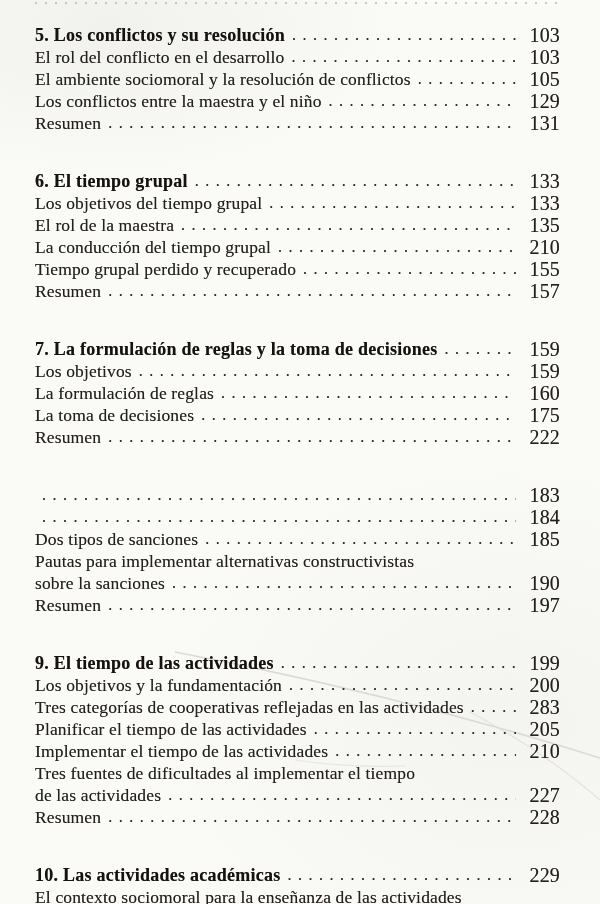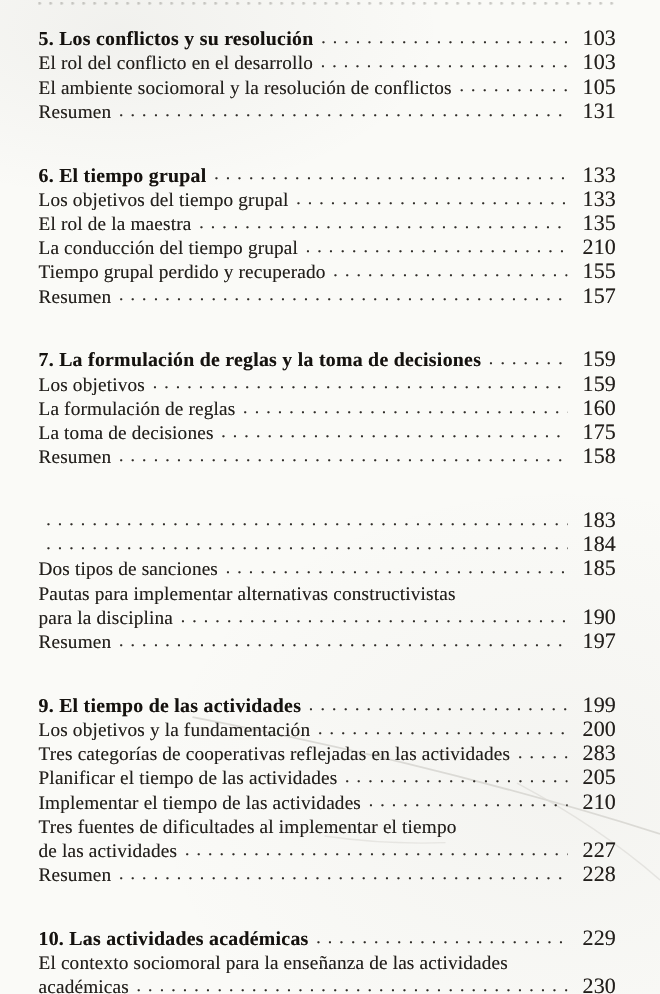--- a/index.html
+++ b/index.html
@@ -117,20 +117,25 @@
     <span class="label">El rol del conflicto en el desarrollo</span>
     <span class="dots"></span>
     <span class="pagenum">103</span>
   </div>
         <div class="row">
     <span class="label">El ambiente sociomoral y la resolución de conflictos</span>
     <span class="dots"></span>
     <span class="pagenum">105</span>
   </div>
         <div class="row">
+    <span class="label">Los conflictos entre la maestra y el niño</span>
+    <span class="dots"></span>
+    <span class="pagenum">129</span>
+  </div>
+        <div class="row">
     <span class="label">Resumen</span>
     <span class="dots"></span>
     <span class="pagenum">131</span>
   </div>
       </section>
       <section class="toc-section">
         <div class="row heading">
     <span class="label">6. El tiempo grupal</span>
     <span class="dots"></span>
     <span class="pagenum">133</span>
@@ -178,21 +183,21 @@
     <span class="pagenum">160</span>
   </div>
         <div class="row">
     <span class="label">La toma de decisiones</span>
     <span class="dots"></span>
     <span class="pagenum">175</span>
   </div>
         <div class="row">
     <span class="label">Resumen</span>
     <span class="dots"></span>
-    <span class="pagenum">158</span>
+    <span class="pagenum">222</span>
   </div>
       </section>
       <section class="toc-section">
         <div class="row heading">
     <span class="dots"></span>
     <span class="pagenum">183</span>
   </div>
         <div class="row">
     <span class="dots"></span>
     <span class="pagenum">184</span>
@@ -201,21 +206,21 @@
     <span class="label">Dos tipos de sanciones</span>
     <span class="dots"></span>
     <span class="pagenum">185</span>
   </div>
         <div class="row no-page">
     <span class="label">Pautas para implementar alternativas constructivistas</span>
     <span class="dots"></span>
     <span class="pagenum"></span>
   </div>
         <div class="row">
-    <span class="label">para la disciplina</span>
+    <span class="label">sobre la sanciones</span>
     <span class="dots"></span>
     <span class="pagenum">190</span>
   </div>
         <div class="row">
     <span class="label">Resumen</span>
     <span class="dots"></span>
     <span class="pagenum">197</span>
   </div>
       </section>
       <section class="toc-section">

